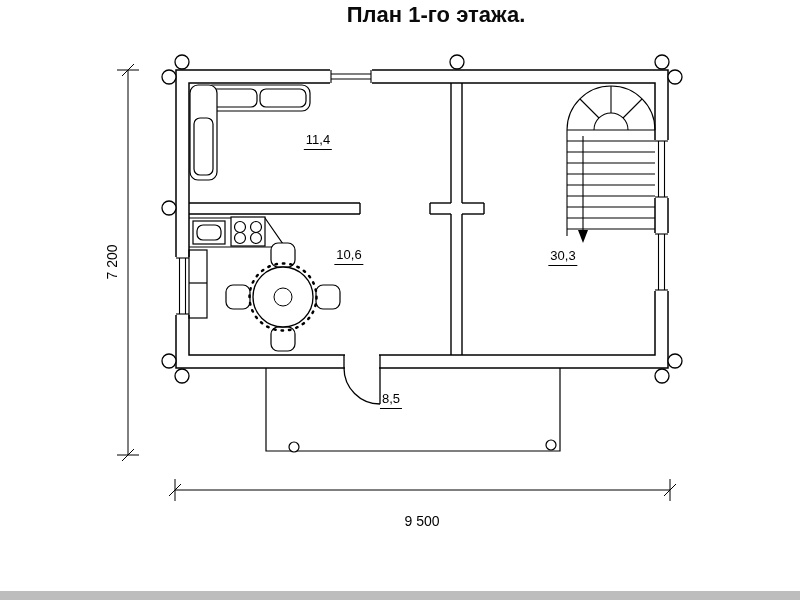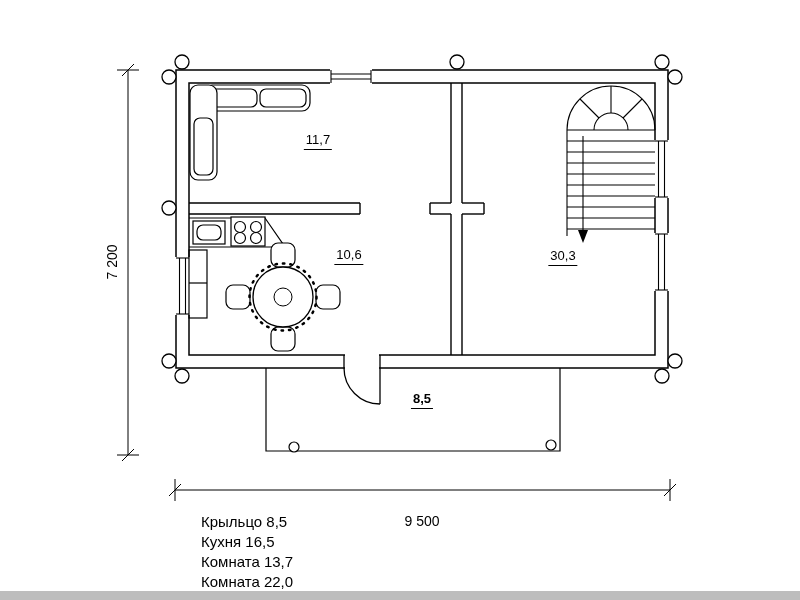--- a/index.html
+++ b/index.html
@@ -54,20 +54,21 @@
     bottom: 0;
     width: 100%;
     height: 9px;
   }
 </style>
 </head>
 <body>
 
 <div class="stage">
 
+  <div class="title">План 1-го этажа.</div>
 
   <svg class="plan-svg" width="800" height="600" viewBox="0 0 800 600">
 
     <g stroke="#000" fill="none" stroke-width="1.5">
       <rect x="176" y="70" width="492" height="298"></rect>
       <rect x="189" y="83" width="466" height="272"></rect>
     </g>
 
     <g stroke="#000" fill="#ffffff" stroke-width="1.3">
       <circle cx="169" cy="77" r="7"></circle>
@@ -235,29 +236,23 @@
     </g>
     <g stroke="#000" stroke-width="1">
       <line x1="175" y1="490" x2="670" y2="490"></line>
       <line x1="175" y1="479" x2="175" y2="501"></line>
       <line x1="670" y1="479" x2="670" y2="501"></line>
       <line x1="169" y1="496" x2="181" y2="484"></line>
       <line x1="664" y1="496" x2="676" y2="484"></line>
     </g>
   </svg>
 
-  <div class="room-label" style="left:318px; top:141px;">11,7</div>
+  <div class="room-label" style="left:318px; top:141px;">11,4</div>
   <div class="room-label" style="left:349px; top:256px;">10,6</div>
   <div class="room-label" style="left:563px; top:257px;">30,3</div>
-  <div class="room-label" style="left:422px; top:400px;font-weight:bold;">8,5</div>
+  <div class="room-label" style="left:391px; top:400px;">8,5</div>
 
   <div class="dim-label dim-v" style="left:112px; top:262px;">7 200</div>
   <div class="dim-label dim-h" style="left:422px; top:481px;margin-top:40px;">9 500</div>
 
-  <div class="legend">
-    <div class="legend-item">Крыльцо 8,5</div>
-    <div class="legend-item">Кухня 16,5</div>
-    <div class="legend-item">Комната 13,7</div>
-    <div class="legend-item">Комната 22,0</div>
-  </div>
 
   <div class="footer-bar" style="background: rgb(189, 189, 189);"></div>
 </div>
 
 </body></html>

